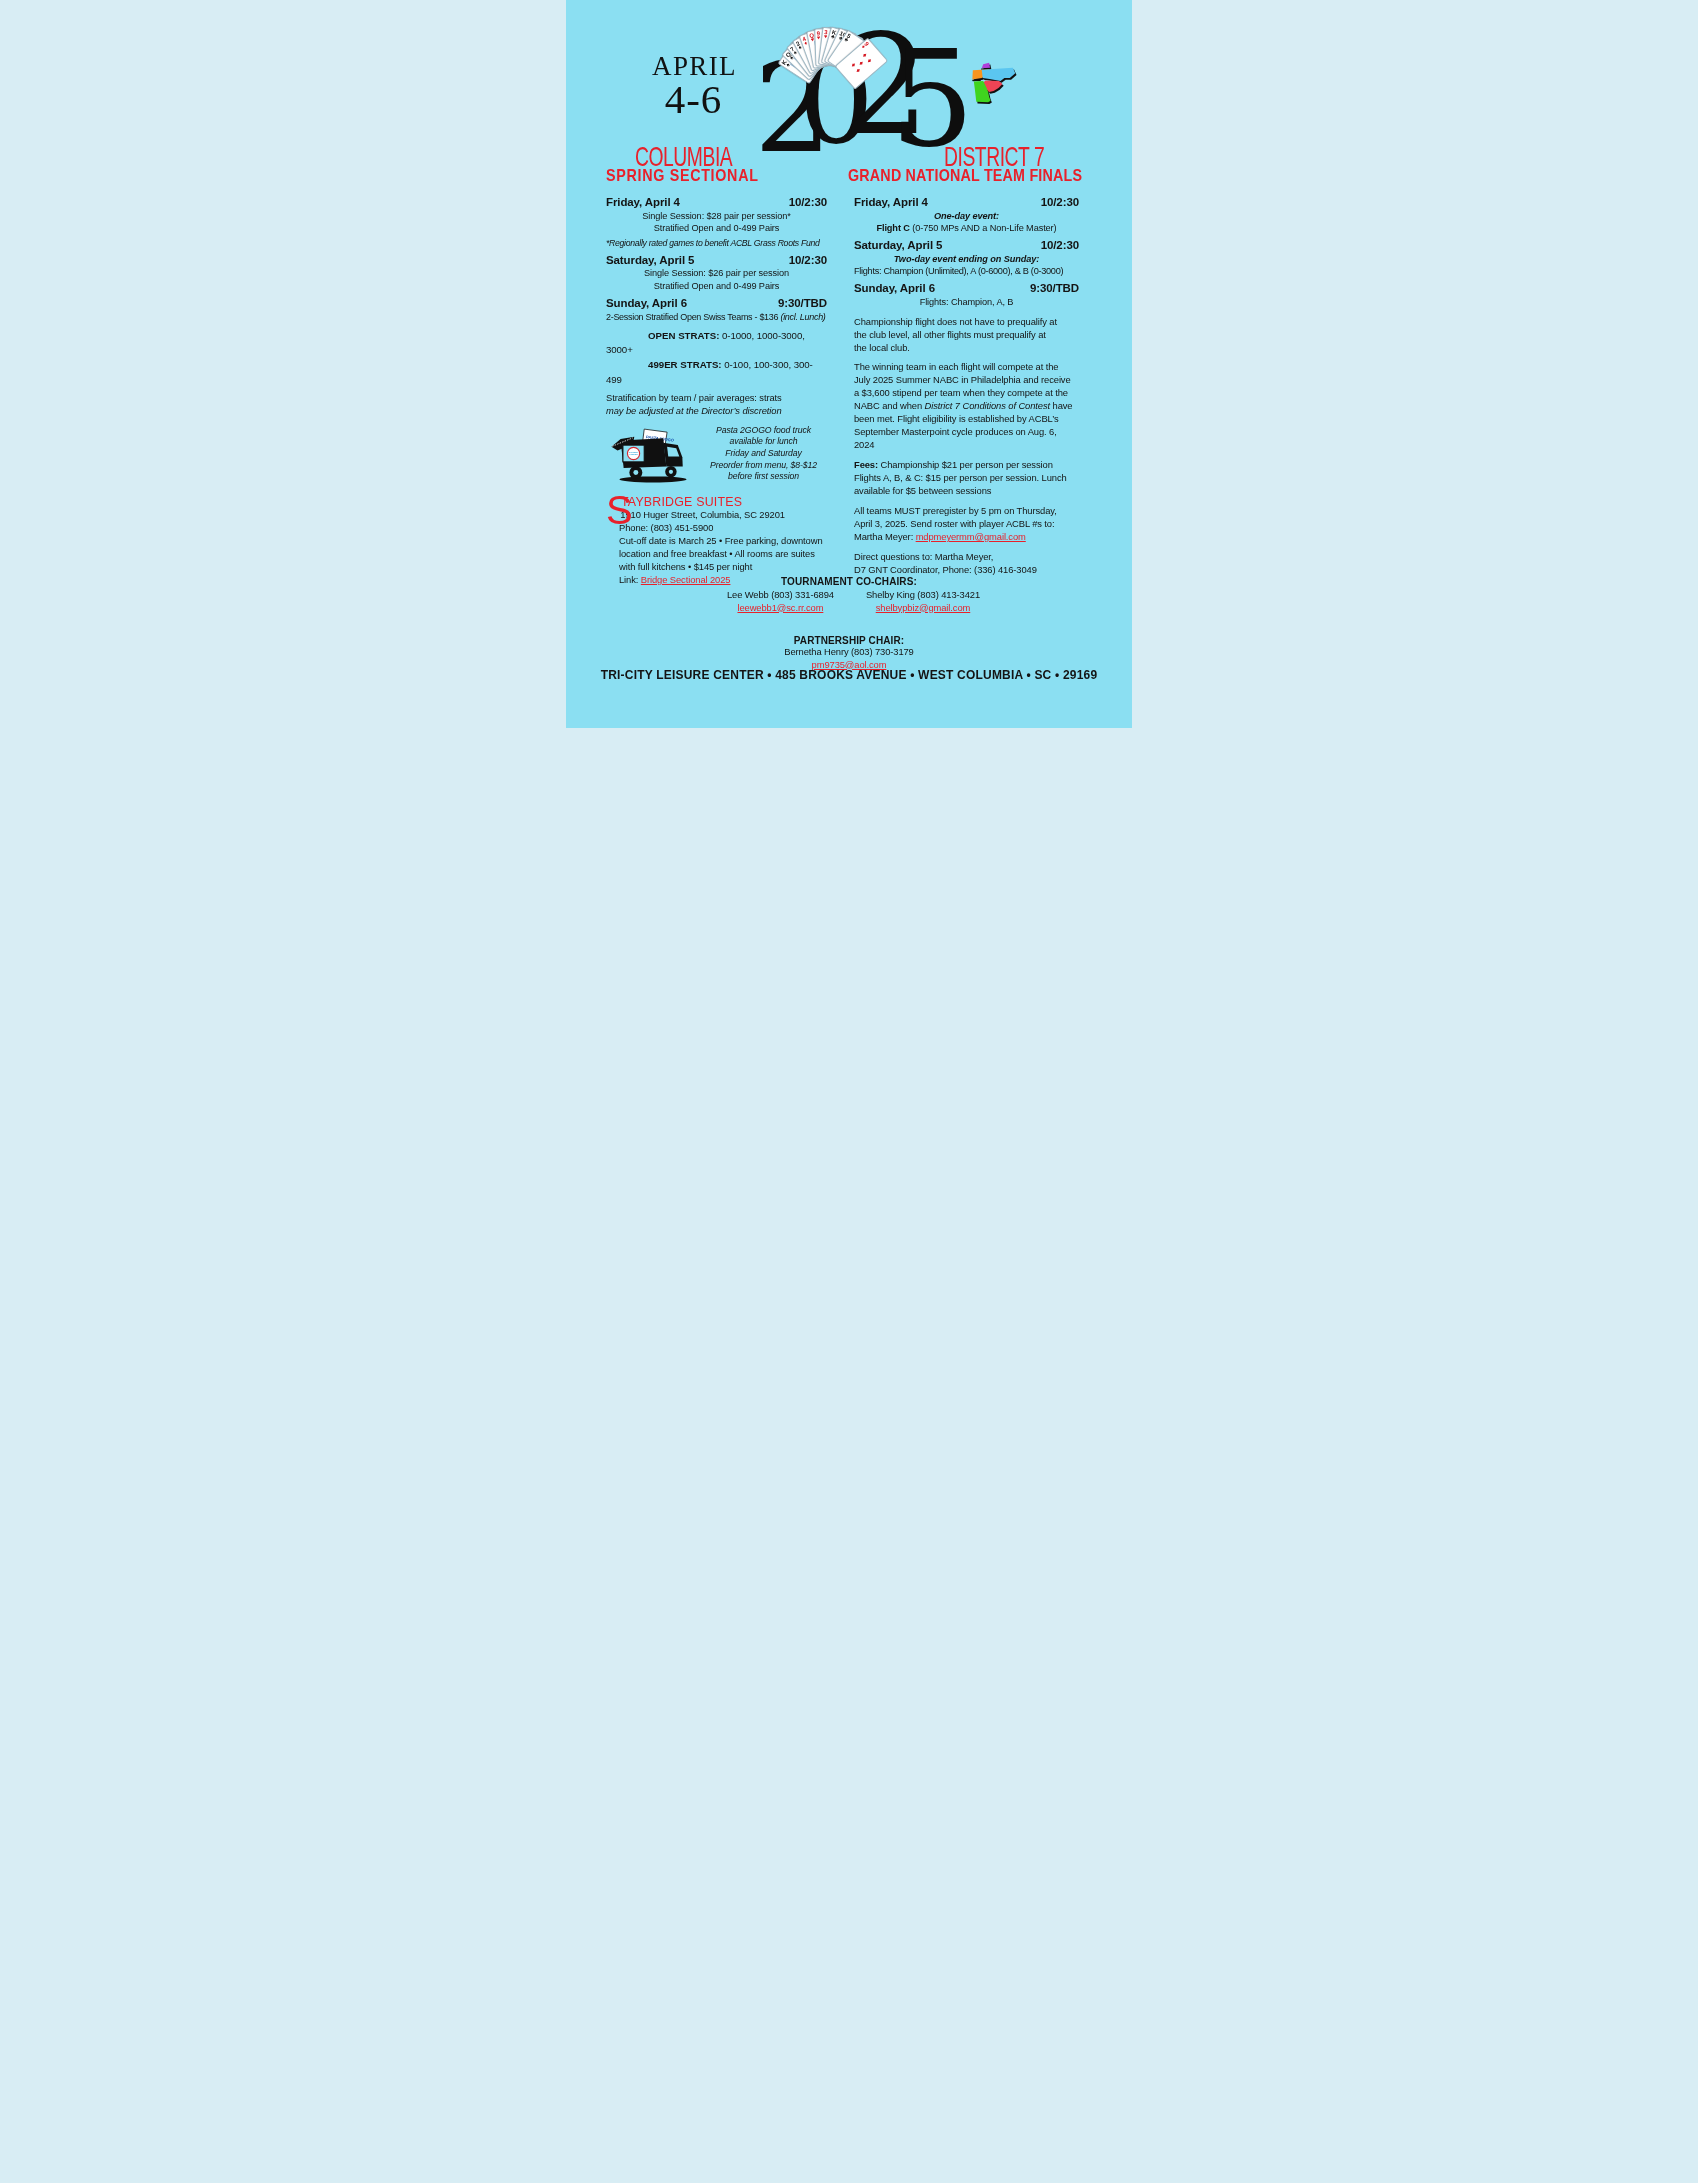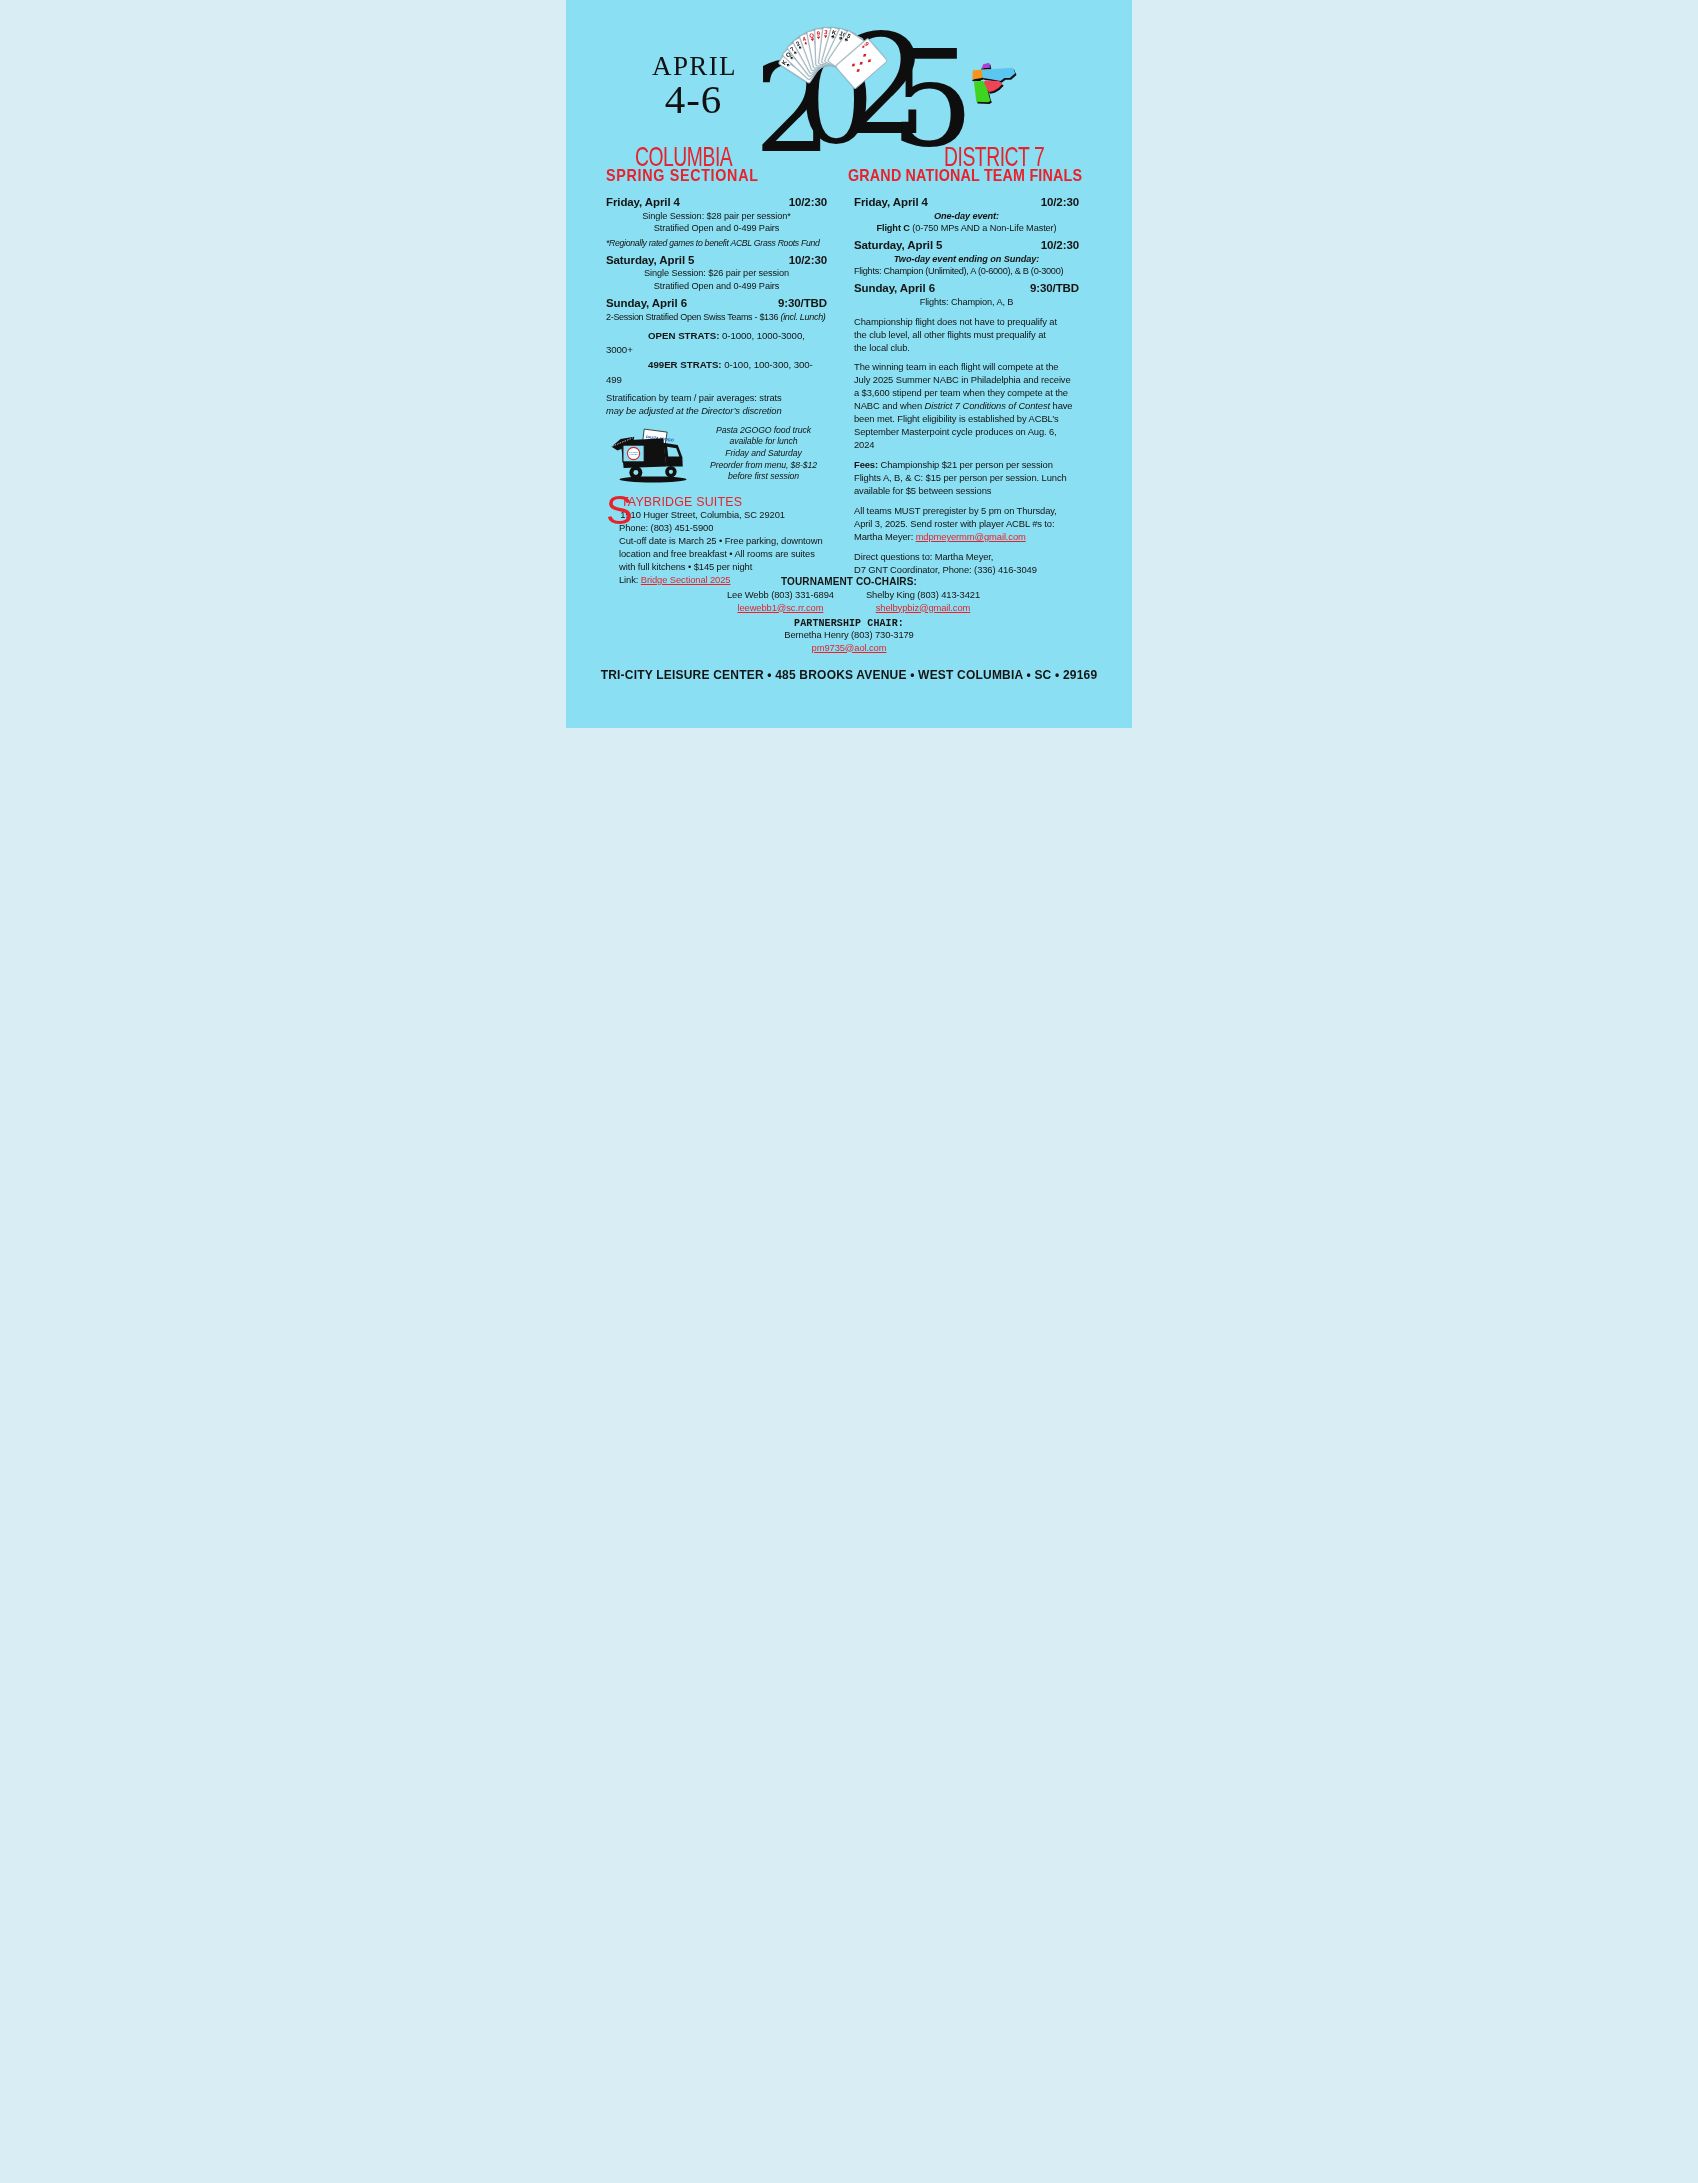--- a/index.html
+++ b/index.html
@@ -78,21 +78,21 @@
   .hotel .dropcap{position:absolute; left:0; top:0; font-size:40px; line-height:0.82; color:var(--red); font-weight:500;}
   .hotel .hname{margin-left:15px; font-size:12.4px; line-height:14px; color:var(--red);
     letter-spacing:0.2px; transform:scaleY(1.1); transform-origin:left top;}
   .hotel .haddr{margin-left:14.3px; font-size:9.4px; line-height:13.3px;}
   .hotel .hbody{margin-left:13px; font-size:9.4px; line-height:13px;}
   
   .footer{position:absolute; left:0; right:0; top:576px; text-align:center;}
   .f-title{font-size:10px; font-weight:800; letter-spacing:0.1px;}
   .chairs{display:flex; justify-content:center; gap:23px; margin-top:2.3px; font-size:9.4px; line-height:12.4px;}
   .chaircol{text-align:center;margin-left:9px;}
-  .f-part{margin-top:4px;font-family:Liberation Mono, monospace;}
+  .f-part{margin-top:21px;}
   .venue{position:absolute; left:0; right:0; top:668px; text-align:center;
     font-size:12px; font-weight:800; letter-spacing:0.2px; transform:scaleY(1.05);}
 </style>
 </head>
 <body>
 
 <div class="page">
 
   <div class="april-block">
     <div class="april-month">APRIL</div>

